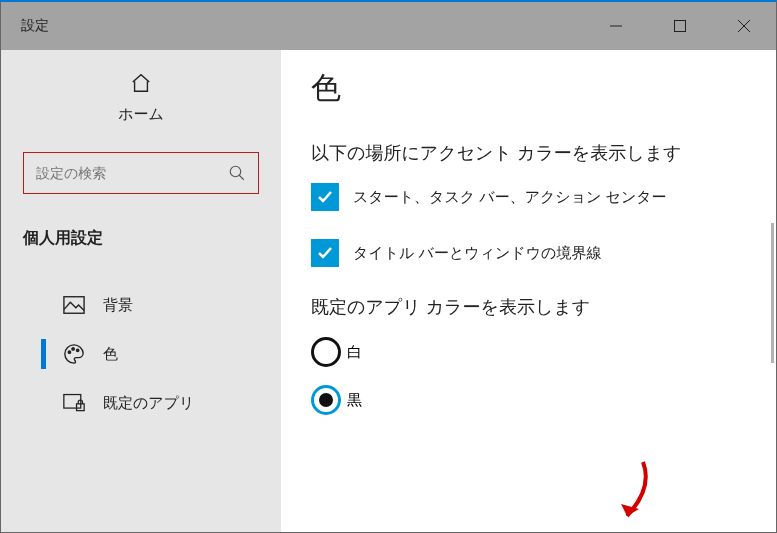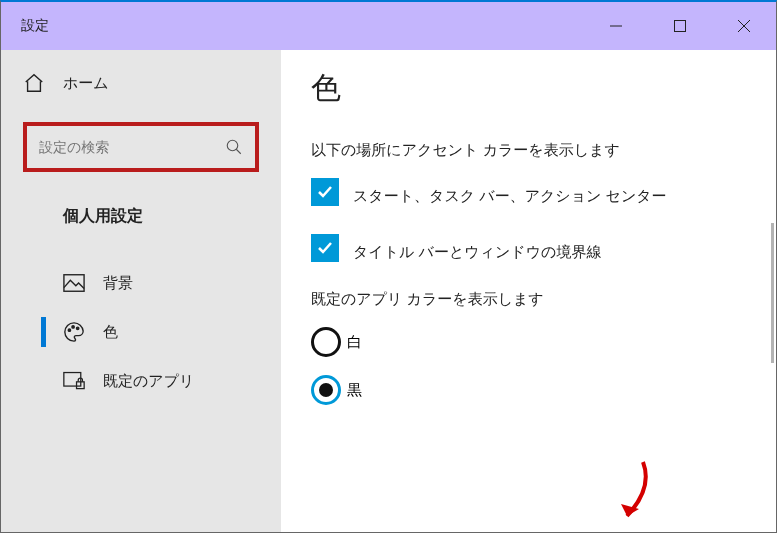--- a/index.html
+++ b/index.html
@@ -1,38 +1,38 @@
 <!DOCTYPE html>
 <html><head>
 <meta charset="utf-8">
 <style>
 * { box-sizing: border-box; margin: 0; padding: 0; font-family: "Yu Gothic UI", "Segoe UI", Meiryo, sans-serif; }
 body { background: #fff; width: 777px; height: 533px; overflow: hidden; position: relative; border: 1px solid #666; border-top: 2px solid #0078d4; }
 
-.titlebar { height: 48px; display: flex; align-items: center; justify-content: space-between; padding-left: 20px; background: #c4b5fd; }
+.titlebar { height: 48px; display: flex; align-items: center; justify-content: space-between; padding-left: 20px; background: #a3a3a3; }
 .titlebar .title { font-size: 14px; color: #222; }
 .winbtns { display: flex; }
 .winbtn { width: 64px; height: 48px; display: flex; align-items: center; justify-content: center; cursor: pointer; }
 
 .content { display: flex; height: calc(533px - 48px); }
 .sidebar { width: 280px; background: #e6e6e6; display: flex; flex-direction: column; padding-top: 8px; }
-.home { display: flex; align-items: center; gap: 18px; padding: 14px 22px; cursor: pointer; font-size: 15px; color: #222; }
+.home { display: flex; align-items: center; gap: 11px; padding: 14px 22px; cursor: pointer; font-size: 15px; color: #222; flex-direction: column; }
 .home svg { flex-shrink: 0; }
-.searchwrap { margin: 14px 22px 20px; border: 4px solid #b91c1c; height: 50px; display: flex; align-items: center; padding: 12px 12px; justify-content: space-between; }
+.searchwrap { margin: 14px 22px 20px; border: 1px solid #b91c1c; height: 42px; display: flex; align-items: center; padding: 12px 12px; justify-content: space-between; }
 .searchwrap input { border: none; background: transparent; outline: none; font-size: 14px; color: #666; flex: 1; }
 .searchwrap svg { flex-shrink: 0; }
-.section-header { padding: 14px 22px; font-size: 16px; font-weight: 600; color: #222; margin-left: 40px; }
+.section-header { padding: 14px 22px; font-size: 16px; font-weight: 600; color: #222; }
 .navlist { margin-top: 18px; }
 .navitem { display: flex; align-items: center; gap: 18px; padding: 14px 22px; cursor: pointer; font-size: 15px; color: #222; position: relative; margin-left: 40px; }
 .navitem.active::before { content: ""; position: absolute; left: 0; top: 10px; bottom: 10px; width: 5px; background: #0078d4; }
 
 .main { flex: 1; padding: 18px 30px 0 30px; position: relative; }
 .page-title { font-size: 30px; font-weight: 400; margin-bottom: 32px; color: #222; }
-.sub { font-size: 15px; margin-bottom: 18px; color: #222; }
-.check-row { display: flex; align-items: flex-end; gap: 14px; margin-bottom: 28px; cursor: pointer; }
+.sub { font-size: 18px; margin-bottom: 18px; color: #222; }
+.check-row { display: flex; align-items: center; gap: 14px; margin-bottom: 28px; cursor: pointer; }
 .checkbox { width: 28px; height: 28px; background: #0099d8; display: flex; align-items: center; justify-content: center; flex-shrink: 0; }
 .checkbox svg { stroke: #fff; stroke-width: 2.5; fill: none; }
 .check-row span { font-size: 15px; color: #222; }
 
 .radio-row { display: flex; align-items: center; gap: 6px; margin-bottom: 18px; cursor: pointer; }
 .radio { width: 30px; height: 30px; border: 3px solid #111; border-radius: 50%; flex-shrink: 0; position: relative; }
 .radio.selected { border-color: #0099d8; }
 .radio.selected::after { content: ""; position: absolute; top: 5px; left: 5px; right: 5px; bottom: 5px; background: #111; border-radius: 50%; }
 .radio-row span { font-size: 15px; }
 

